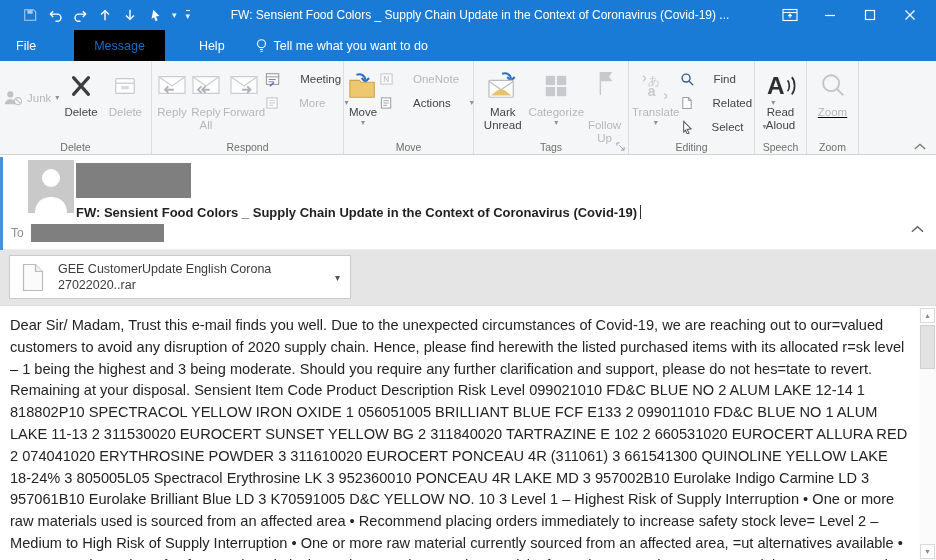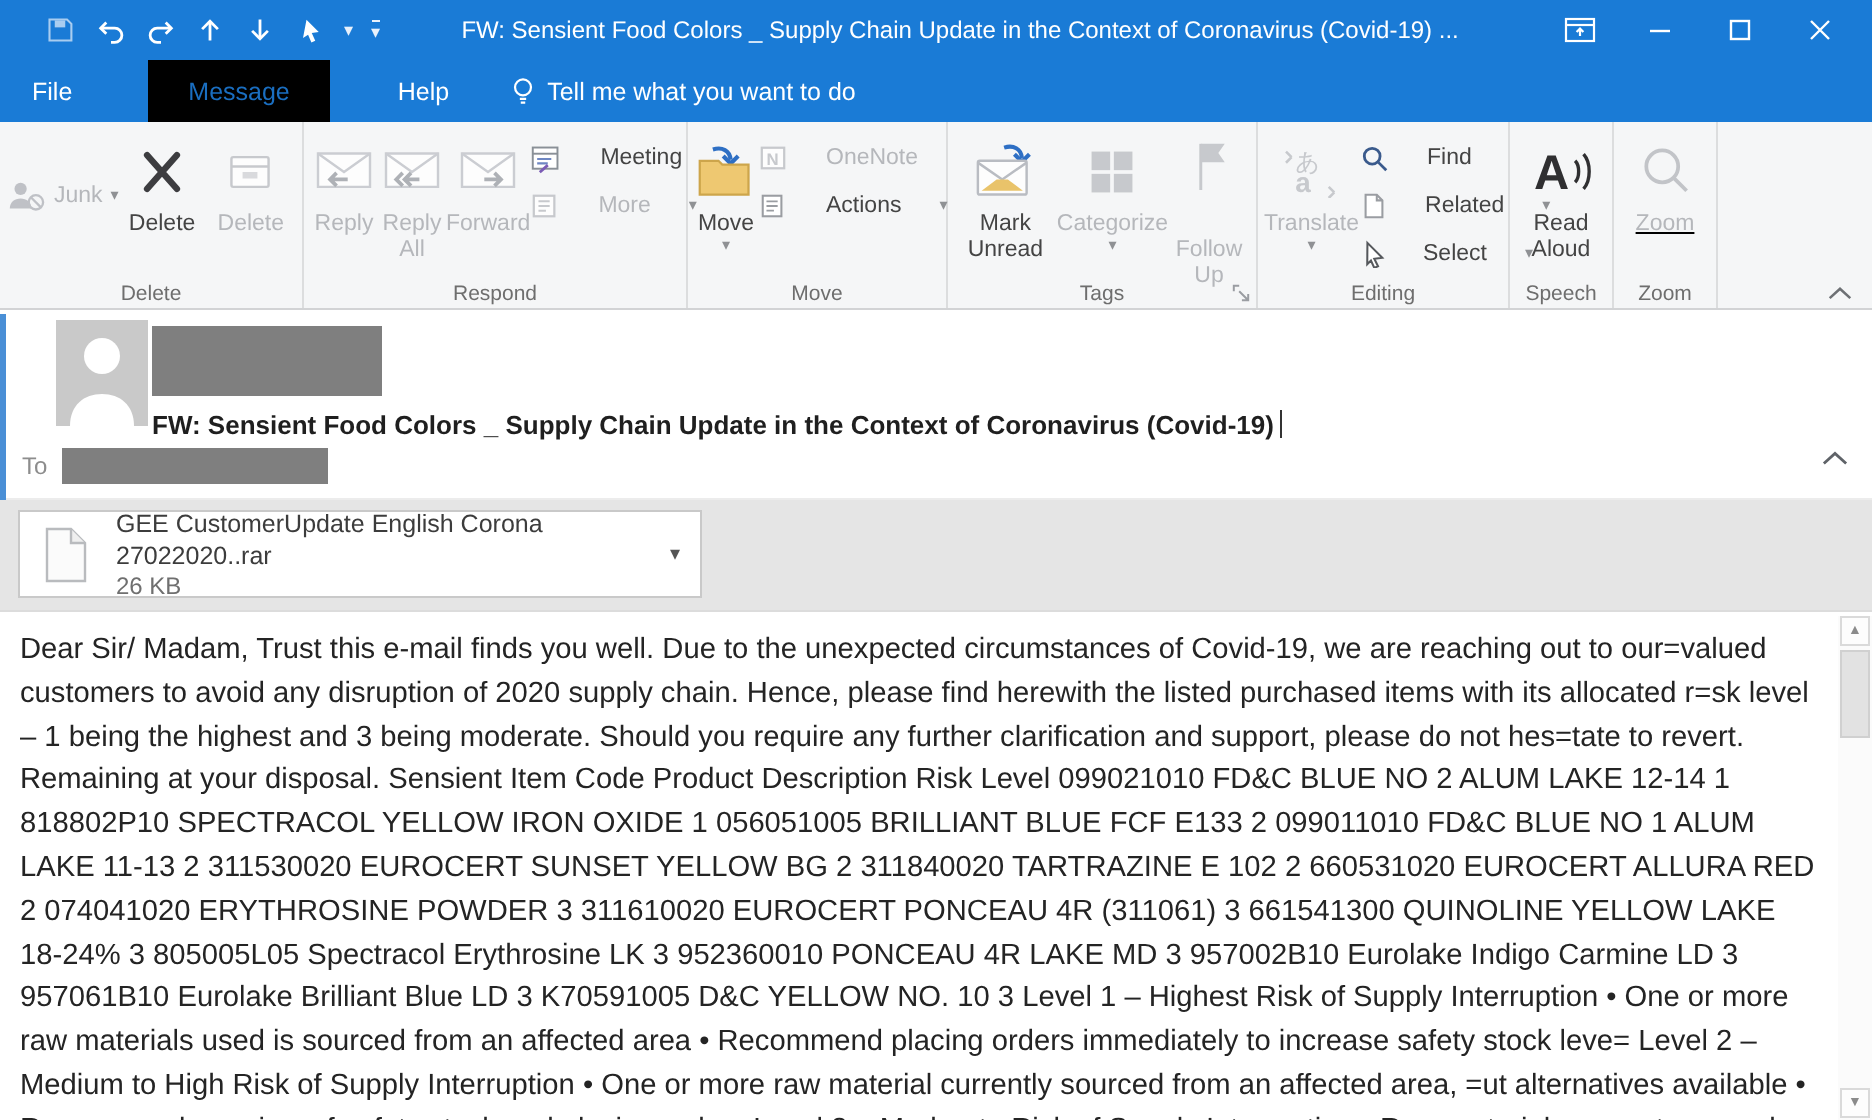--- a/index.html
+++ b/index.html
@@ -431,21 +431,20 @@
   <div class="attach-row">
     <div class="attach-card">
       <span class="attach-fileicon">
           <svg width="22" height="29" viewBox="0 0 22 29">
             <path d="M1.5 1.5h12l7 7v19h-19z" fill="#fbfbfb" stroke="#b9bbbe" stroke-width="1.2"></path>
             <path d="M13.5 1.5v7h7" fill="#efefef" stroke="#b9bbbe" stroke-width="1.2"></path>
           </svg>
         </span>
       <span>
         <div class="attach-name">GEE CustomerUpdate English Corona 27022020..rar</div>
-        <div class="attach-size">26 KB</div>
       </span>
       <span class="attach-caret">▾</span>
     </div>
   </div>
 
   <div class="body-area">
     <div class="body-text">Dear Sir/ Madam, Trust this e-mail finds you well. Due to the unexpected circumstances of Covid-19, we are reaching out to our=valued customers to avoid any disruption of 2020 supply chain. Hence, please find herewith the listed purchased items with its allocated r=sk level – 1 being the highest and 3 being moderate. Should you require any further clarification and support, please do not hes=tate to revert. Remaining at your disposal. Sensient Item Code Product Description Risk Level 099021010 FD&amp;C BLUE NO 2 ALUM LAKE 12-14 1 818802P10 SPECTRACOL YELLOW IRON OXIDE 1 056051005 BRILLIANT BLUE FCF E133 2 099011010 FD&amp;C BLUE NO 1 ALUM LAKE 11-13 2 311530020 EUROCERT SUNSET YELLOW BG 2 311840020 TARTRAZINE E 102 2 660531020 EUROCERT ALLURA RED 2 074041020 ERYTHROSINE POWDER 3 311610020 EUROCERT PONCEAU 4R (311061) 3 661541300 QUINOLINE YELLOW LAKE 18-24% 3 805005L05 Spectracol Erythrosine LK 3 952360010 PONCEAU 4R LAKE MD 3 957002B10 Eurolake Indigo Carmine LD 3 957061B10 Eurolake Brilliant Blue LD 3 K70591005 D&amp;C YELLOW NO. 10 3 Level 1 – Highest Risk of Supply Interruption • One or more raw materials used is sourced from an affected area • Recommend placing orders immediately to increase safety stock leve= Level 2 – Medium to High Risk of Supply Interruption • One or more raw material currently sourced from an affected area, =ut alternatives available • Recommend a review of safety stock and placing orders Level 3 – Moderate Risk of Supply Interruption • Raw materials are not sourced from an area that is currently affec=ed, but some risk due to global transportation delays • Recommend placing orders, if safety stock at or below 60% of targe=ed</div>
   </div>
 
   <div class="scrollbar">

